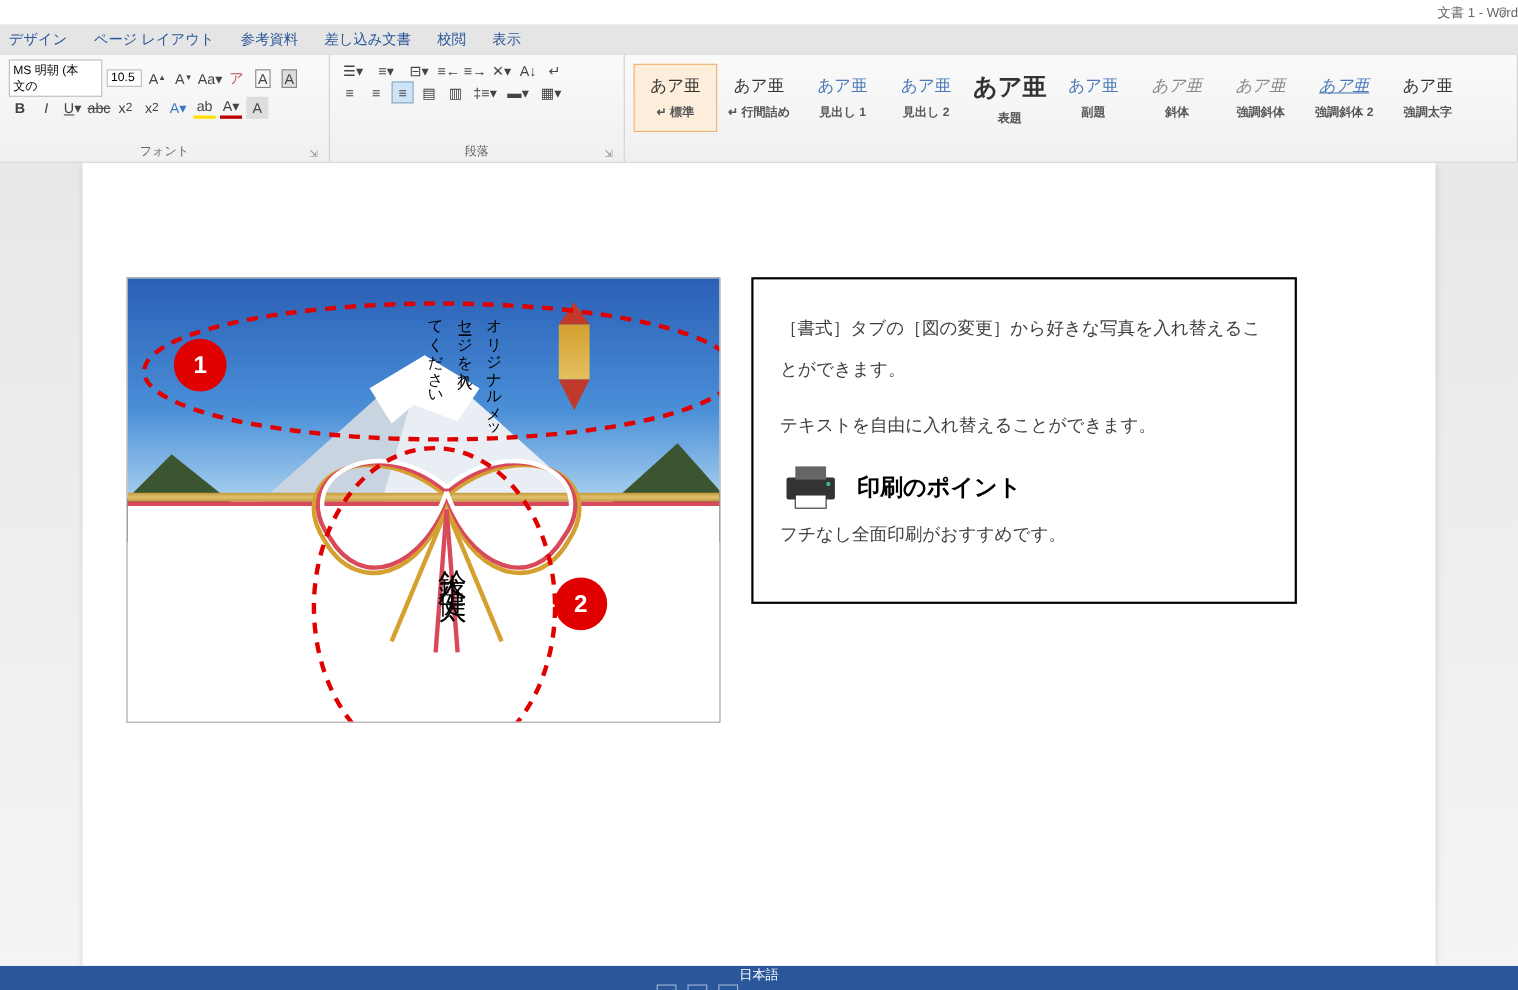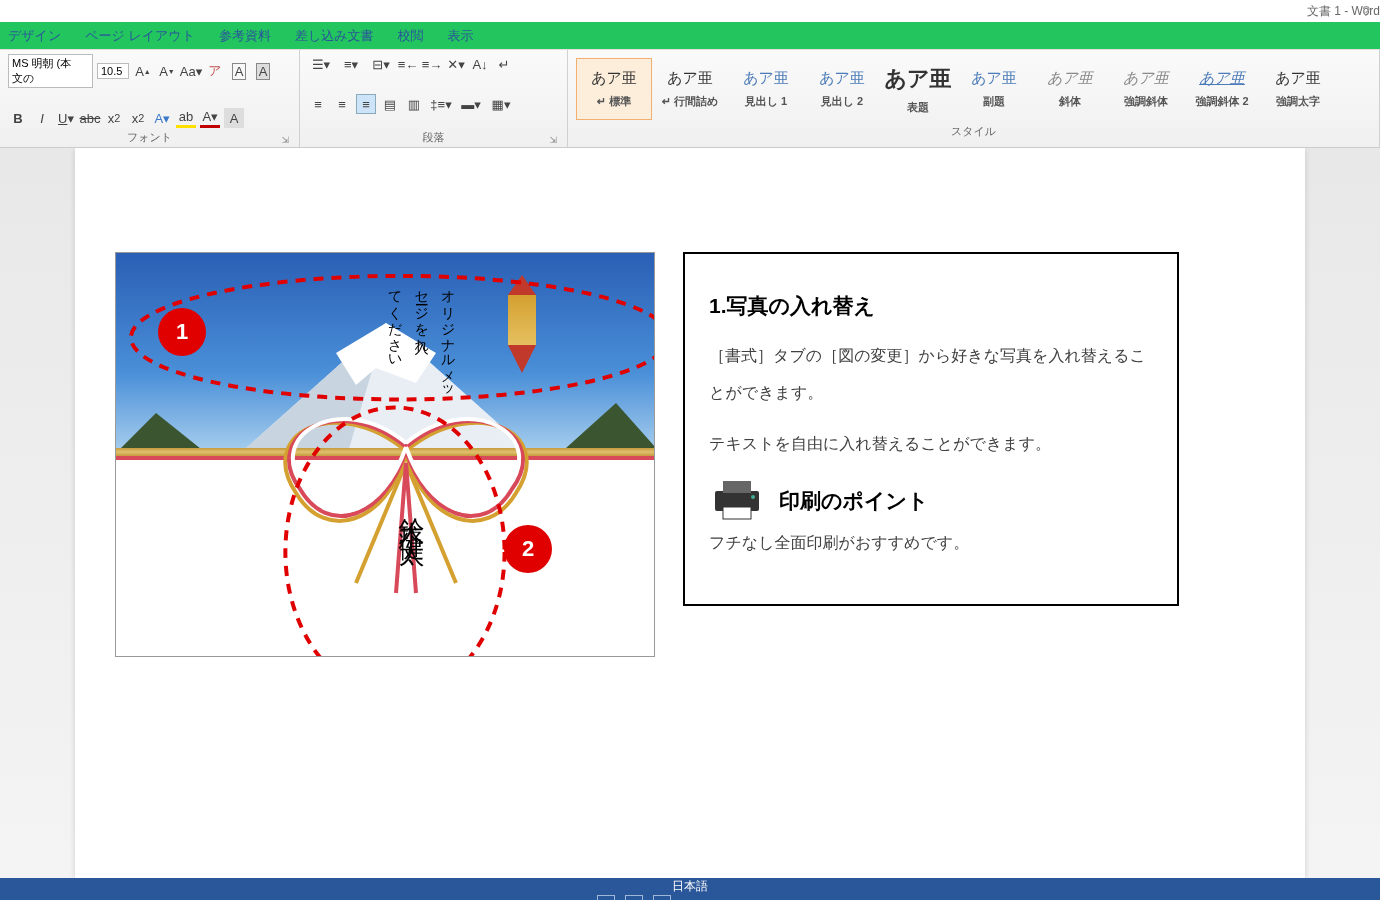--- a/index.html
+++ b/index.html
@@ -3,27 +3,27 @@
 <meta charset="utf-8">
 <style>
 * { margin: 0; padding: 0; box-sizing: border-box; font-family: "Meiryo", "MS Gothic", sans-serif; }
 body { width: 1380px; height: 900px; background: #fff; overflow: hidden; display: flex; flex-direction: column; }
 
 
 .title-bar { height: 22px; background: #fff; display: flex; align-items: center; justify-content: flex-end; position: relative; font-size: 12px; color: #666; }
 .title-bar .help { position: absolute; right: 10px; color: #999; font-size: 14px; }
 
 
-.menu-tabs { height: 28px; background: #22c55e; display: flex; align-items: center; padding: 0 8px; gap: 24px; font-size: 13px; color: #2a579a; border-bottom: 1px solid #e0e0e0; }
+.menu-tabs { height: 28px; background: #e5e5e5; display: flex; align-items: center; padding: 0 8px; gap: 24px; font-size: 13px; color: #2a579a; border-bottom: 1px solid #e0e0e0; }
 .menu-tabs span { cursor: default; }
 
 
 .ribbon { height: 98px; background: linear-gradient(#fafafa,#f0f0f0); display: flex; border-bottom: 1px solid #ccc; }
 .ribbon-group { border-right: 1px solid #d0d0d0; display: flex; flex-direction: column; padding: 4px 8px 2px 8px; }
-.ribbon-group .rows { flex: 1; display: flex; flex-direction: column; gap: 20px; }
+.ribbon-group .rows { flex: 1; display: flex; flex-direction: column; gap: 0; }
 .ribbon-group .label { text-align: center; font-size: 11px; color: #666; position: relative; }
 .ribbon-group .label .expand { position: absolute; right: 2px; bottom: 0; font-size: 9px; color: #888; }
 .rrow { display: flex; align-items: center; gap: 4px; font-size: 12px; }
 .font-name { border: 1px solid #bbb; background: #fff; font-size: 11px; padding: 1px 12px 1px 3px; width: 85px; position: relative; }
 .font-size { border: 1px solid #bbb; background: #fff; font-size: 11px; padding: 1px 10px 1px 3px; width: 32px; text-align: left; }
 .ico { width: 20px; height: 20px; display: inline-flex; align-items: center; justify-content: center; font-size: 13px; color: #444; cursor: default; }
 .ico.wide { width: 26px; }
 .styles-gallery { display: flex; gap: 0; padding: 4px 0; }
 .style-item { width: 76px; height: 62px; border: 1px solid transparent; display: flex; flex-direction: column; align-items: center; justify-content: center; gap: 6px; cursor: default; }
 .style-item.selected { border: 1px solid #f0b070; background: #fdeedc; }
@@ -184,21 +184,20 @@
         </div>
         <div class="style-item under">
           <div class="preview">あア亜</div>
           <div class="sname">強調斜体 2</div>
         </div>
         <div class="style-item ">
           <div class="preview">あア亜</div>
           <div class="sname">強調太字</div>
         </div>
       </div>
-    <div class="label"><span>スタイル</span></div>
   </div>
 </div>
 
 <div class="doc-area">
   <div class="page">
     <div class="content-row">
       <div class="card">
         <div class="sky"></div>
         <svg class="mountain" viewBox="0 0 620 180">
           <polygon points="120,180 310,10 500,180" fill="#e8eef4"></polygon>
@@ -238,21 +237,20 @@
         <div class="vtext vname">鈴木 健太</div>
         <div class="circ c1">
             <span>1</span>
           </div>
         <div class="circ c2">
             <span>2</span>
           </div>
       </div>
 
       <div class="instructions">
-        <h3>1.写真の入れ替え</h3>
         <p>［書式］タブの［図の変更］から好きな写真を入れ替えることができます。</p>
         <p>テキストを自由に入れ替えることができます。</p>
         <div class="print-row">
           <svg viewBox="0 0 56 44">
             <rect x="6" y="14" width="44" height="20" rx="2" fill="#333"></rect>
             <rect x="14" y="4" width="28" height="12" fill="#666"></rect>
             <rect x="14" y="30" width="28" height="12" fill="#fff" stroke="#333"></rect>
             <circle cx="44" cy="20" r="2" fill="#4a9"></circle>
           </svg>
           <span class="pt">印刷のポイント</span>

